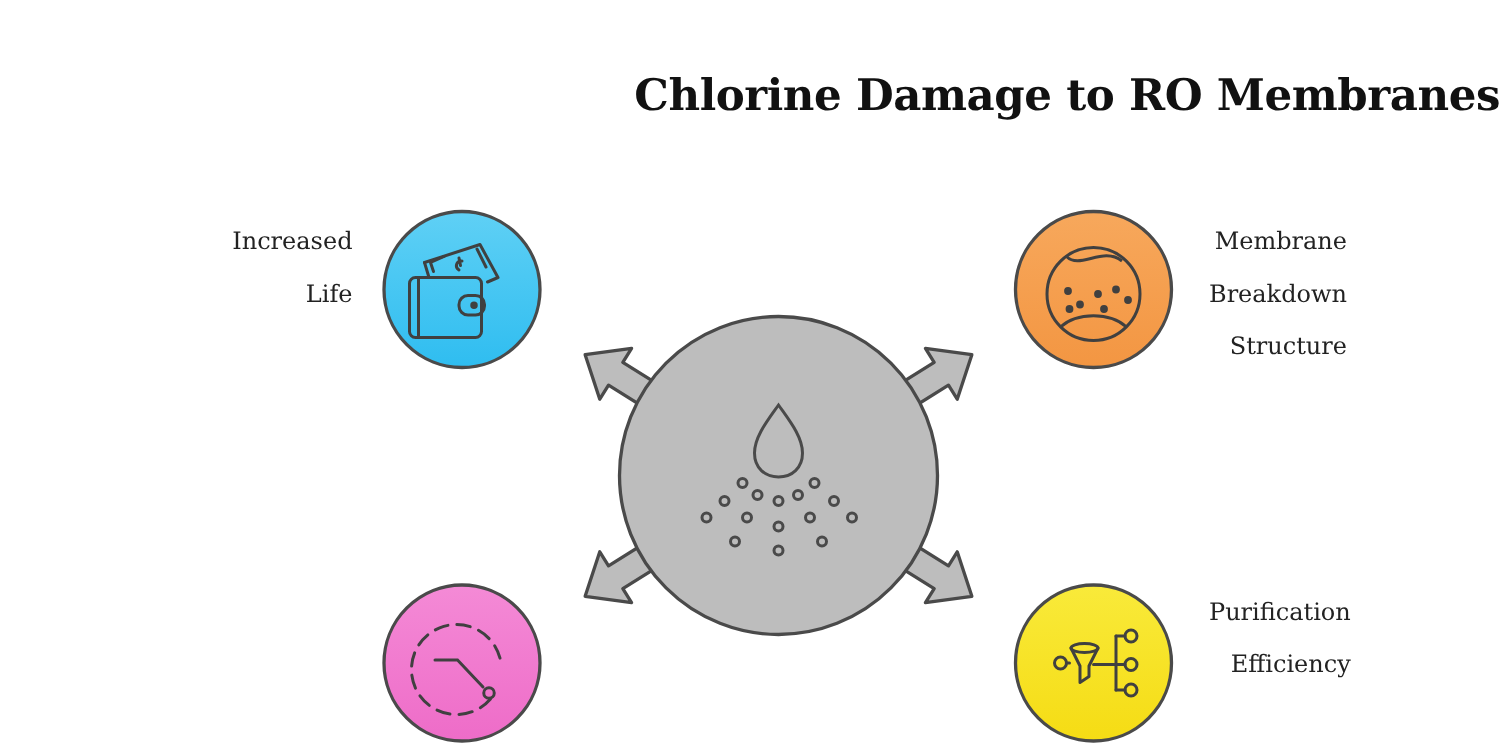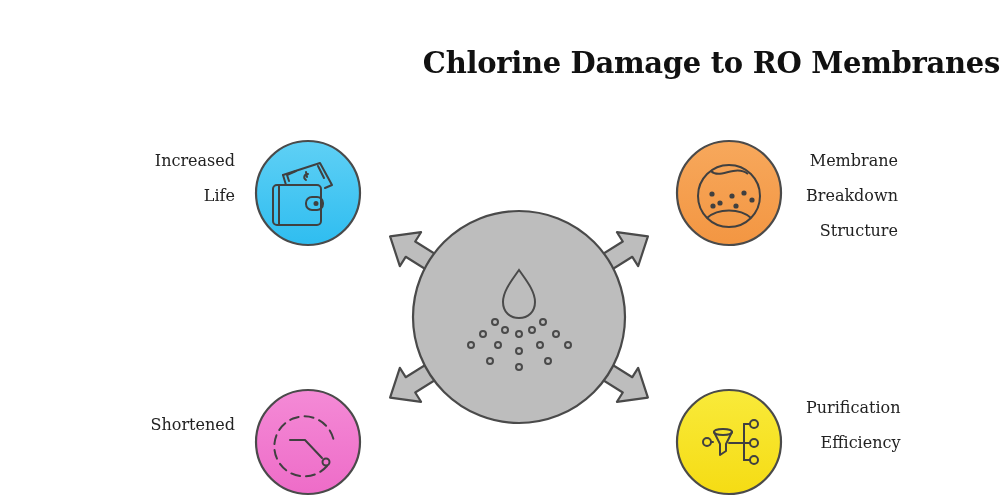--- a/index.html
+++ b/index.html
@@ -145,19 +145,18 @@
   <div>Life</div>
 </div>
 
 <div class="label left-align" style="left:806px; top:143px;">
   <div>Membrane</div>
   <div>Breakdown</div>
   <div>Structure</div>
 </div>
 
 <div class="label right-align" style="right:765px; top:407px;">
-  <div>Shortened</div>
 </div>
 
 <div class="label left-align" style="left:806px; top:390px;">
   <div>Purification</div>
   <div>Efficiency</div>
 </div>
 
 </body></html>

